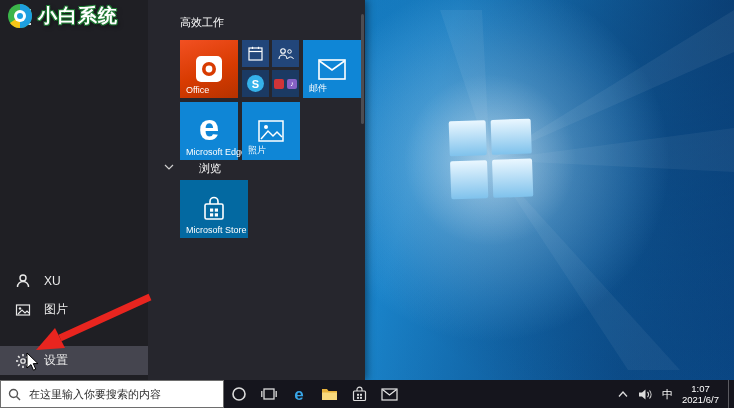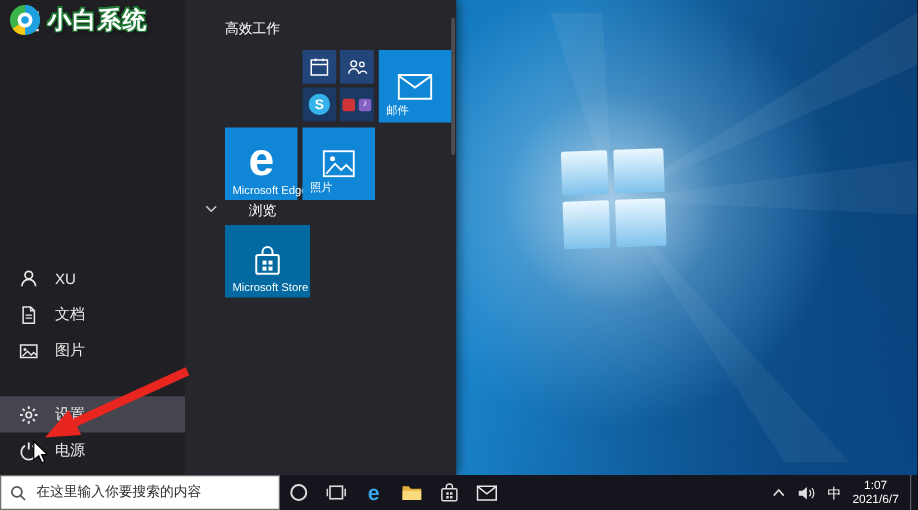--- a/index.html
+++ b/index.html
@@ -120,28 +120,20 @@
       <div class="nav">
 
         <div class="nav-item">
           <svg class="nav-ic" viewBox="0 0 16 16">
             <circle cx="8" cy="5" r="3" fill="none" stroke="#e8e8e8" stroke-width="1.4"></circle>
             <path d="M2.5 14 a5.5 5.5 0 0 1 11 0" fill="none" stroke="#e8e8e8" stroke-width="1.4"></path>
           </svg>
           <span>XU</span>
         </div>
 
-        <div class="nav-item">
-          <svg class="nav-ic" viewBox="0 0 16 16">
-            <path d="M3.5 1.5 h6 l3 3 v10 h-9 z" fill="none" stroke="#e8e8e8" stroke-width="1.2"></path>
-            <path d="M9.5 1.5 v3 h3" fill="none" stroke="#e8e8e8" stroke-width="1.2"></path>
-            <path d="M5.5 8 h5 M5.5 10.5 h5" stroke="#e8e8e8" stroke-width="1"></path>
-          </svg>
-          <span>文档</span>
-        </div>
 
         <div class="nav-item">
           <svg class="nav-ic" viewBox="0 0 16 16">
             <rect x="1.5" y="3" width="13" height="10" fill="none" stroke="#e8e8e8" stroke-width="1.2"></rect>
             <circle cx="5" cy="6.5" r="1.2" fill="#e8e8e8"></circle>
             <path d="M3 12 L7 8 L10 11 L12 9 L14 11" fill="none" stroke="#e8e8e8" stroke-width="1.1"></path>
           </svg>
           <span>图片</span>
         </div>
 
@@ -155,34 +147,35 @@
                 <line x1="12.8" y1="8" x2="15" y2="8"></line>
               <line x1="3.1" y1="3.1" x2="4.7" y2="4.7"></line>
                 <line x1="11.3" y1="11.3" x2="12.9" y2="12.9"></line>
               <line x1="3.1" y1="12.9" x2="4.7" y2="11.3"></line>
                 <line x1="11.3" y1="4.7" x2="12.9" y2="3.1"></line>
             </g>
           </svg>
           <span>设置</span>
         </div>
 
-        <div class="nav-item">
-          <svg class="nav-ic" viewBox="0 0 16 16">
-            <path d="M5 3.5 a6 6 0 1 0 6 0" fill="none" stroke="#e8e8e8" stroke-width="1.4"></path>
-            <line x1="8" y1="1" x2="8" y2="6.5" stroke="#e8e8e8" stroke-width="1.5"></line>
-          </svg>
-          <span>电源</span>
-        </div>
 
       </div>
     </div>
 
     <div class="tiles">
       <div class="group-title gt1">高效工作</div>
 
+      <div class="tile t-office">
+        <svg width="26" height="26">
+          <rect width="26" height="26" rx="5" fill="#fff"></rect>
+          <circle cx="13" cy="13" r="7" fill="#d83b01"></circle>
+          <circle cx="13" cy="13" r="3.4" fill="#fff"></circle>
+        </svg>
+        <span class="lbl">Office</span>
+      </div>
 
       <div class="tile t-s1">
         <svg width="15" height="15" viewBox="0 0 15 15">
           <rect x="1" y="2" width="13" height="12" fill="none" stroke="#fff" stroke-width="1.2"></rect>
           <line x1="1" y1="5.5" x2="14" y2="5.5" stroke="#fff" stroke-width="1.2"></line>
           <line x1="4.5" y1="0.8" x2="4.5" y2="3" stroke="#fff" stroke-width="1.2"></line>
           <line x1="10.5" y1="0.8" x2="10.5" y2="3" stroke="#fff" stroke-width="1.2"></line>
         </svg>
       </div>
 

